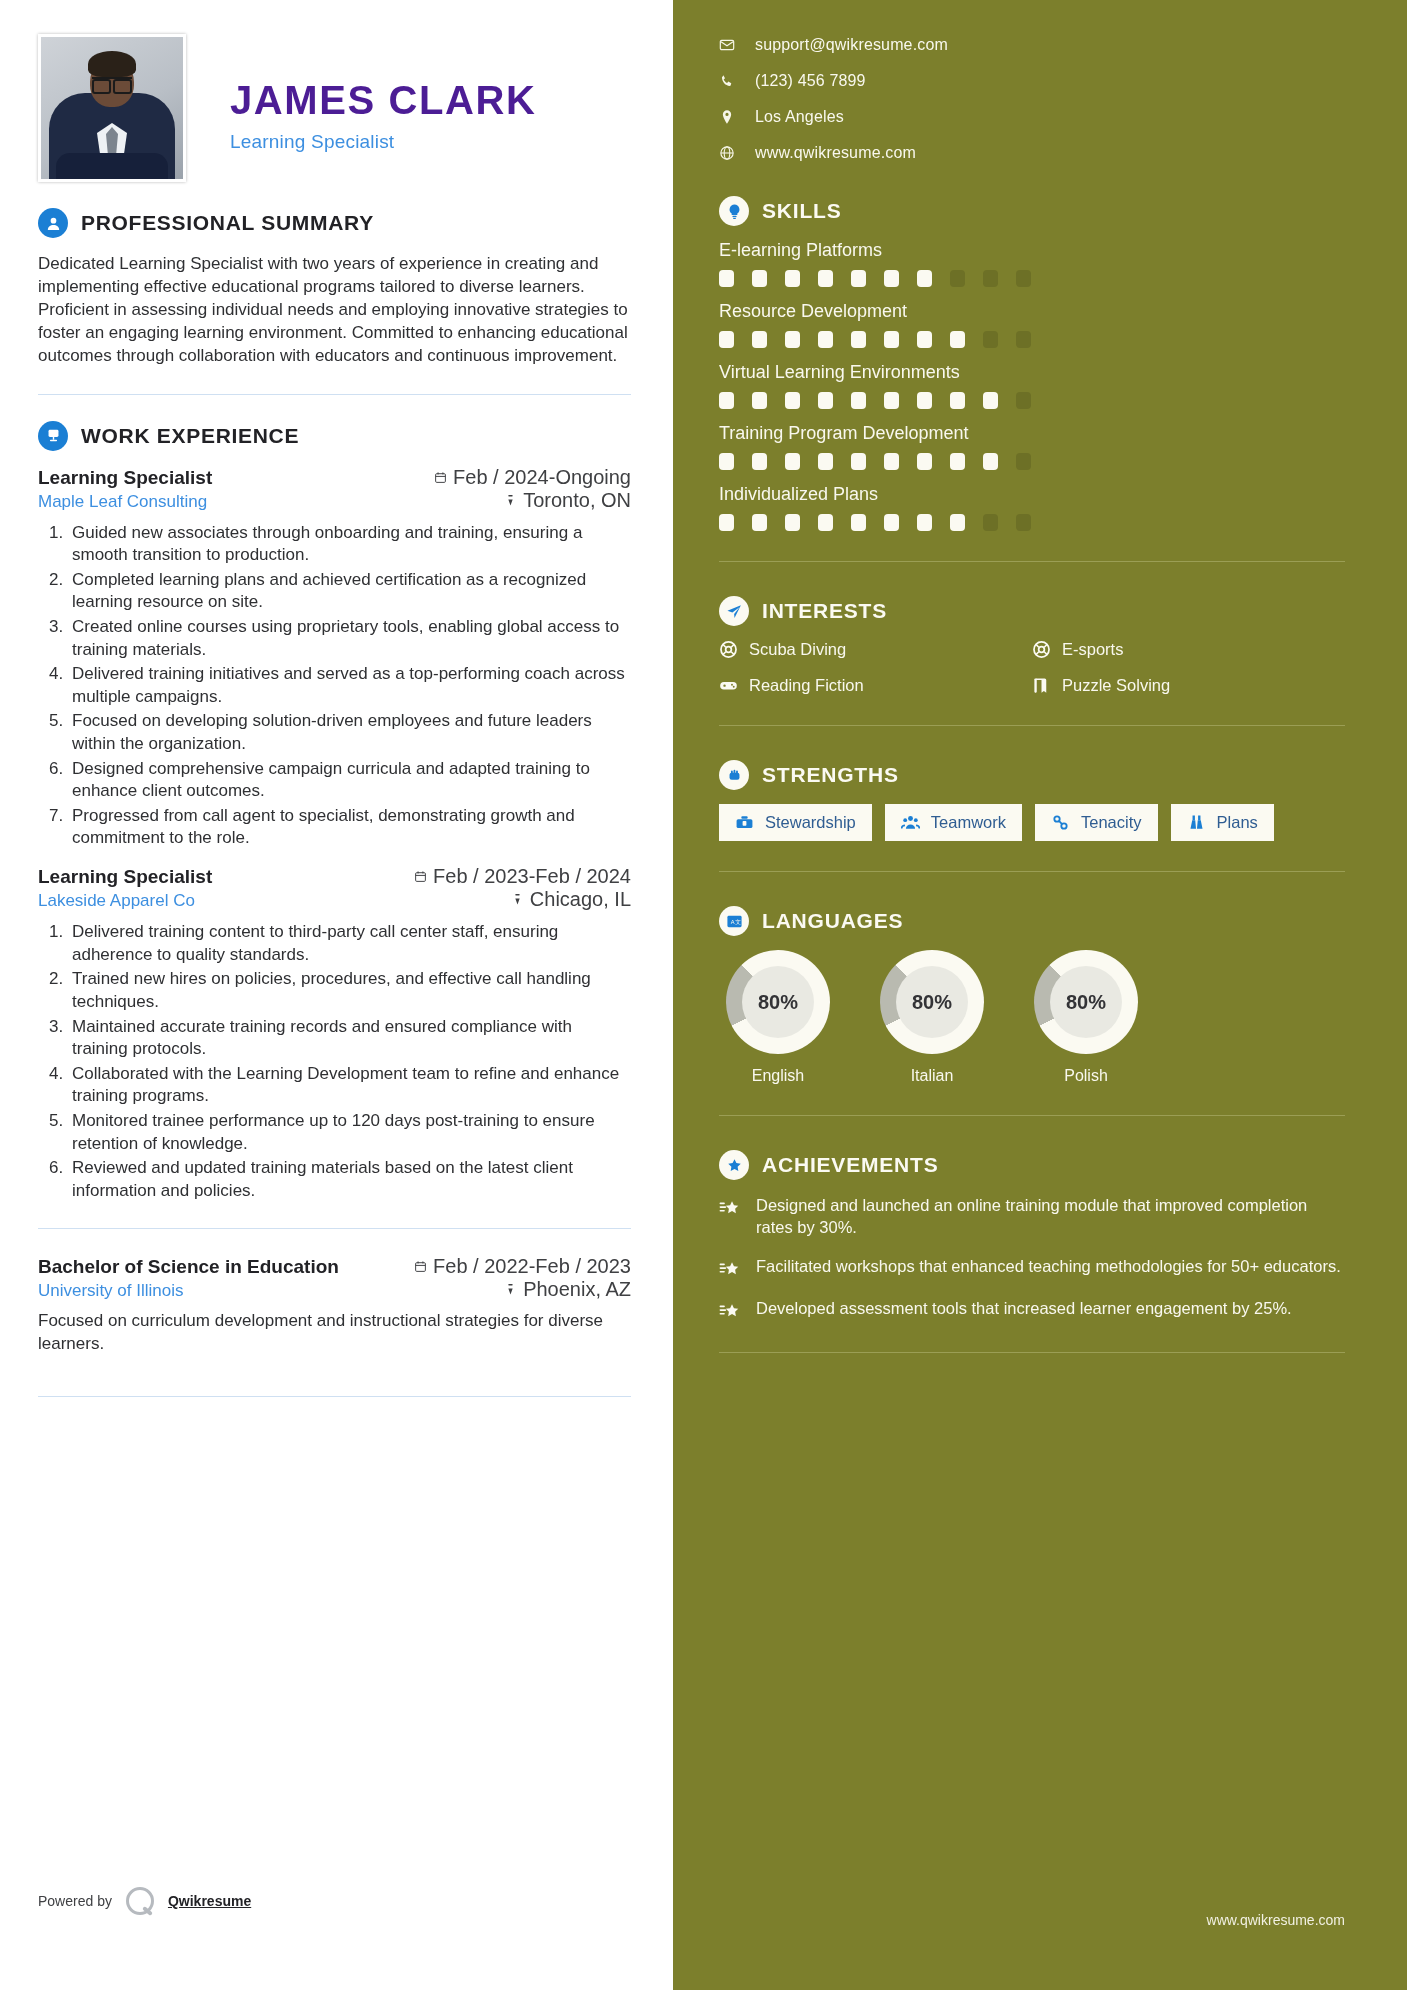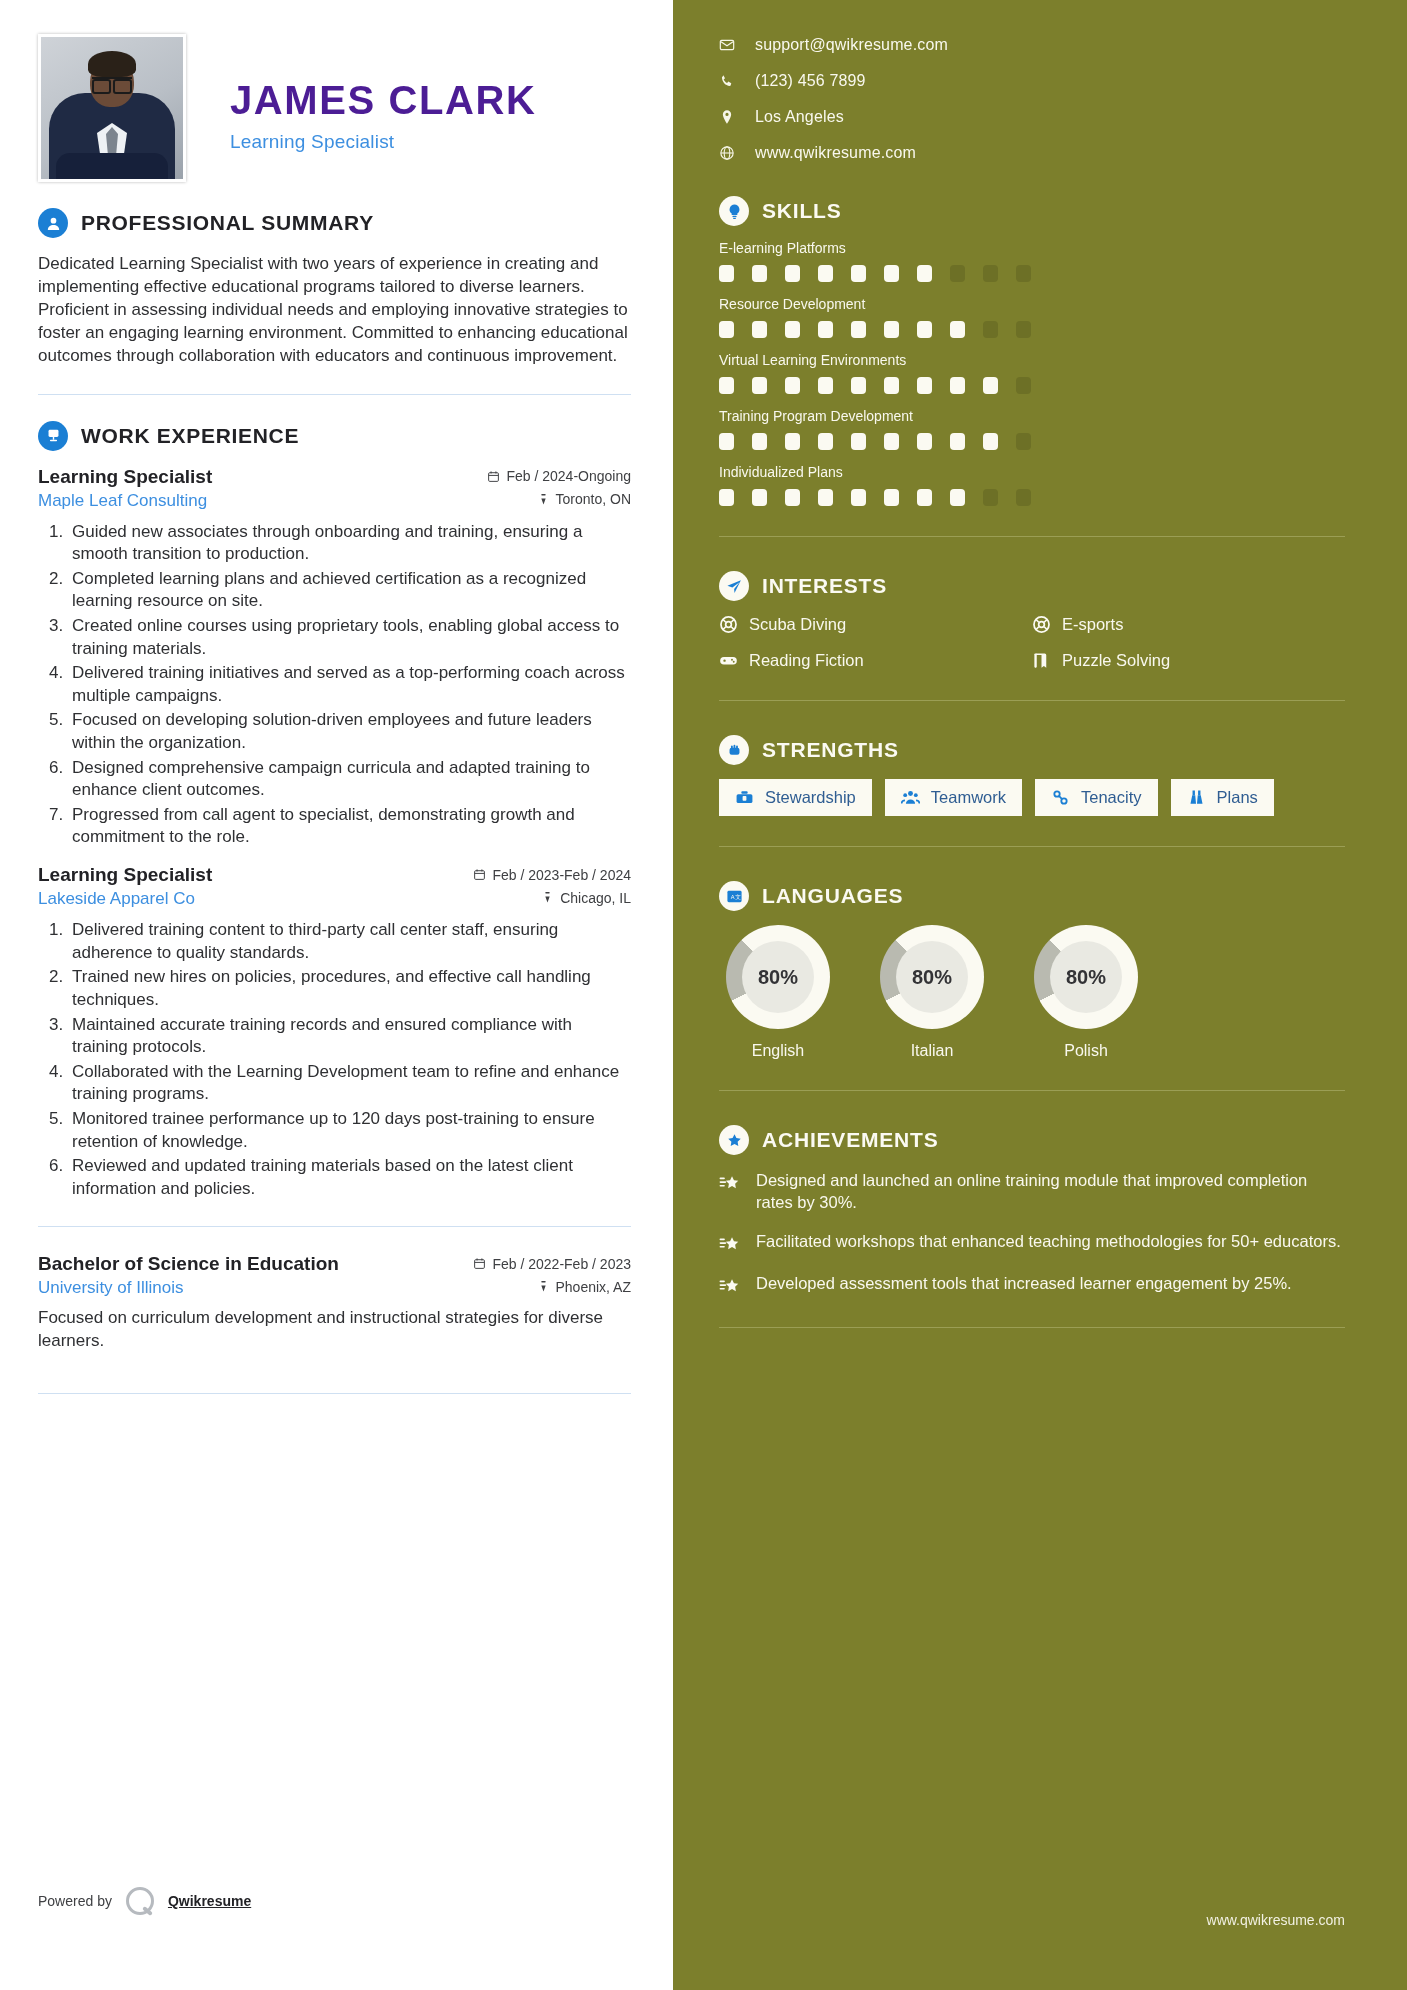--- a/index.html
+++ b/index.html
@@ -42,21 +42,21 @@
   .sec-title { font-size: 21px; font-weight: 700; letter-spacing: .7px; color: #222226; }
 
   .summary { font-size: 17px; line-height: 1.36; color: #2f3033; margin-top: 14px; }
 
   .rule { height: 1px; background: #cfe0f2; margin: 26px 0 0; }
 
   .job { margin-top: 15px; }
   .job-row { display: flex; justify-content: space-between; align-items: baseline; }
   .job-title { font-size: 19px; font-weight: 700; color: #222226; }
   .job-org { font-size: 17px; color: #3d8fe0; margin-top: 3px; }
-  .meta { font-size: 14px; color: #3f4043; white-space: nowrap; display: flex; align-items: center; gap: 6px; }
+  .meta { font-size: 20px; color: #3f4043; white-space: nowrap; display: flex; align-items: center; gap: 6px; }
   .meta svg { width: 13px; height: 13px; fill: #3f4043; flex: 0 0 13px; }
 
   ol.bul { margin: 10px 0 0 30px; }
   ol.bul li { font-size: 17px; line-height: 1.33; color: #2f3033; margin-bottom: 2px; padding-left: 4px; }
 
   .edu-desc { font-size: 17px; line-height: 1.34; color: #2f3033; margin-top: 9px; }
 
   .footer { position: absolute; left: 38px; bottom: 75px; display: flex; align-items: center; gap: 14px; }
   .footer-txt { font-size: 14px; color: #3f4043; }
   .qlogo { width: 28px; height: 28px; border-radius: 50%; border: 3px solid #b6babf; position: relative; }
@@ -71,21 +71,21 @@
   .contact-row svg { width: 16px; height: 16px; fill: #f7f6e8; flex: 0 0 16px; }
   .contact-txt { font-size: 16px; color: #f9f8ee; letter-spacing: .15px; }
 
   .rsec { margin-top: 34px; }
   .rsec-head { display: flex; align-items: center; gap: 13px; margin-bottom: 14px; }
   .rsec-ico { width: 30px; height: 30px; flex: 0 0 30px; border-radius: 50%; background: #fbfaf2; display: flex; align-items: center; justify-content: center; }
   .rsec-ico svg { width: 17px; height: 17px; fill: #1b7fd4; }
   .rsec-title { font-size: 21px; font-weight: 700; letter-spacing: .8px; color: #fbfaf2; }
 
   .skill { margin-bottom: 14px; }
-  .skill-name { font-size: 14px; color: #f9f8ee; margin-bottom: 9px; }
+  .skill-name { font-size: 18px; color: #f9f8ee; margin-bottom: 9px; }
   .dots { display: flex; gap: 18px; }
   .dot { width: 15px; height: 17px; border-radius: 4px; background: #fbfaf2; }
   .dot.off { background: #6d7026; }
 
   .rrule { height: 1px; background: #9b9e55; margin: 30px 0 0; }
 
   .int-grid { display: grid; grid-template-columns: 1fr 1fr; row-gap: 17px; }
   .int { display: flex; align-items: center; gap: 11px; }
   .int svg { width: 19px; height: 19px; fill: #fbfaf2; flex: 0 0 19px; }
   .int-txt { font-size: 16.5px; color: #f9f8ee; }

